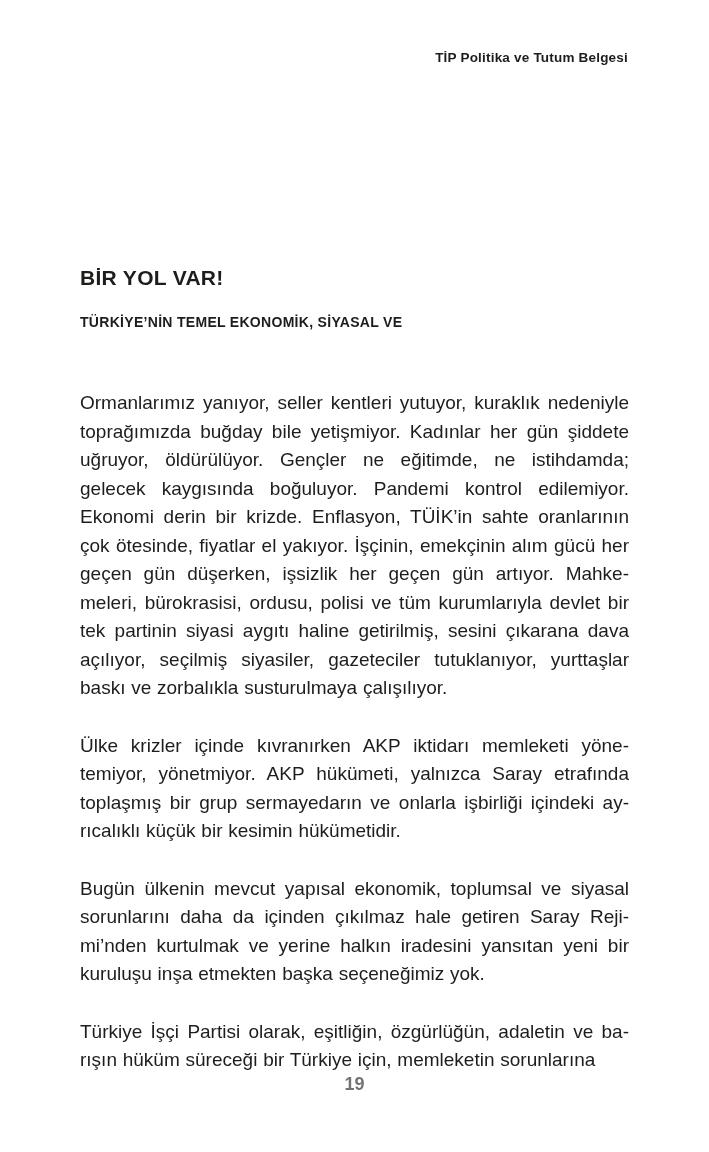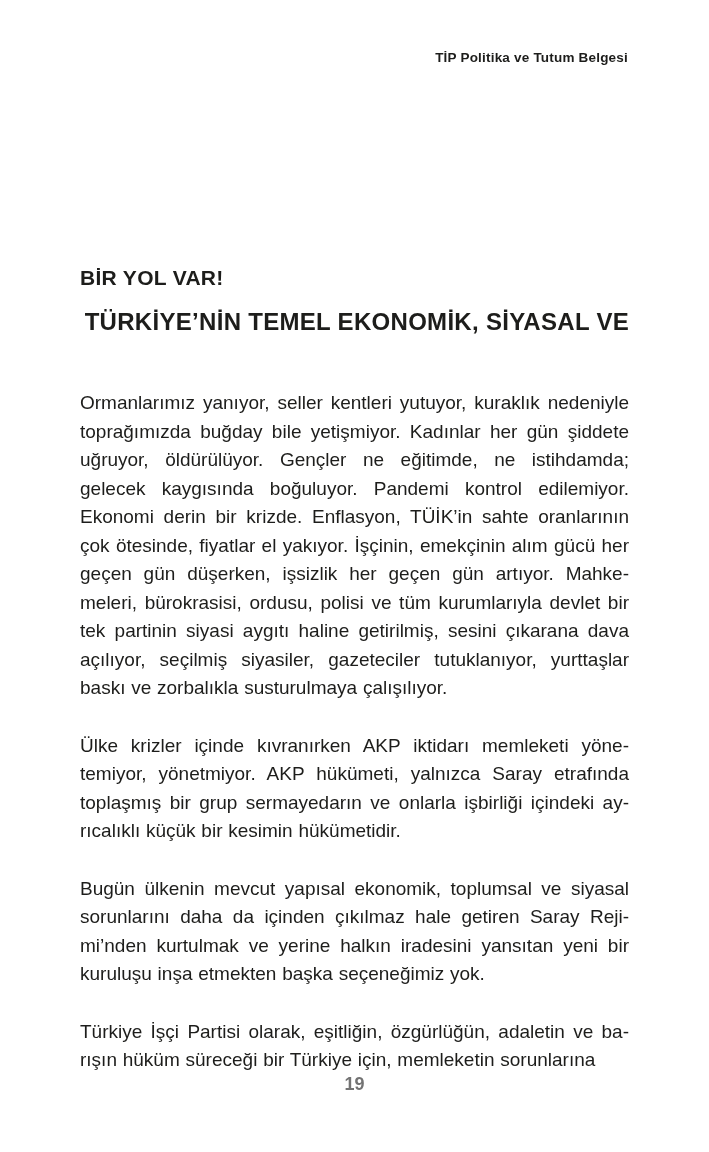--- a/index.html
+++ b/index.html
@@ -35,22 +35,22 @@
   .title {
     margin: 0;
     text-align: left;
     font-size: 21px;
     font-weight: 700;
     letter-spacing: 0.3px;
     line-height: 26px;
   }
   .subtitle {
     margin: 14px 0 0 0;
-    text-align: right;
-    font-size: 24px;
+    text-align: left;
+    font-size: 14px;
     font-weight: 700;
     letter-spacing: 0.3px;
     line-height: 34px;
   }
   .subtitle-line {
     display: block;
   }
   .body-paragraph {
     margin: 29px 0 0 0;
     font-size: 19px;

